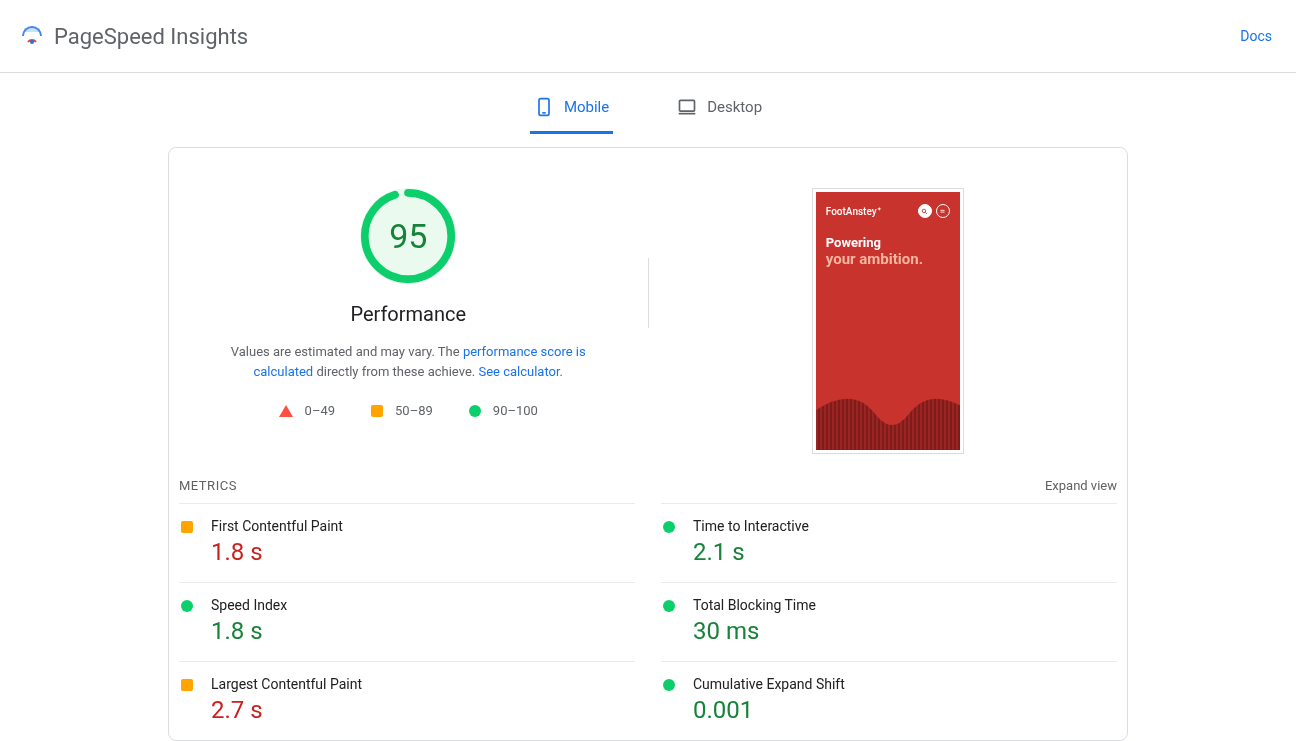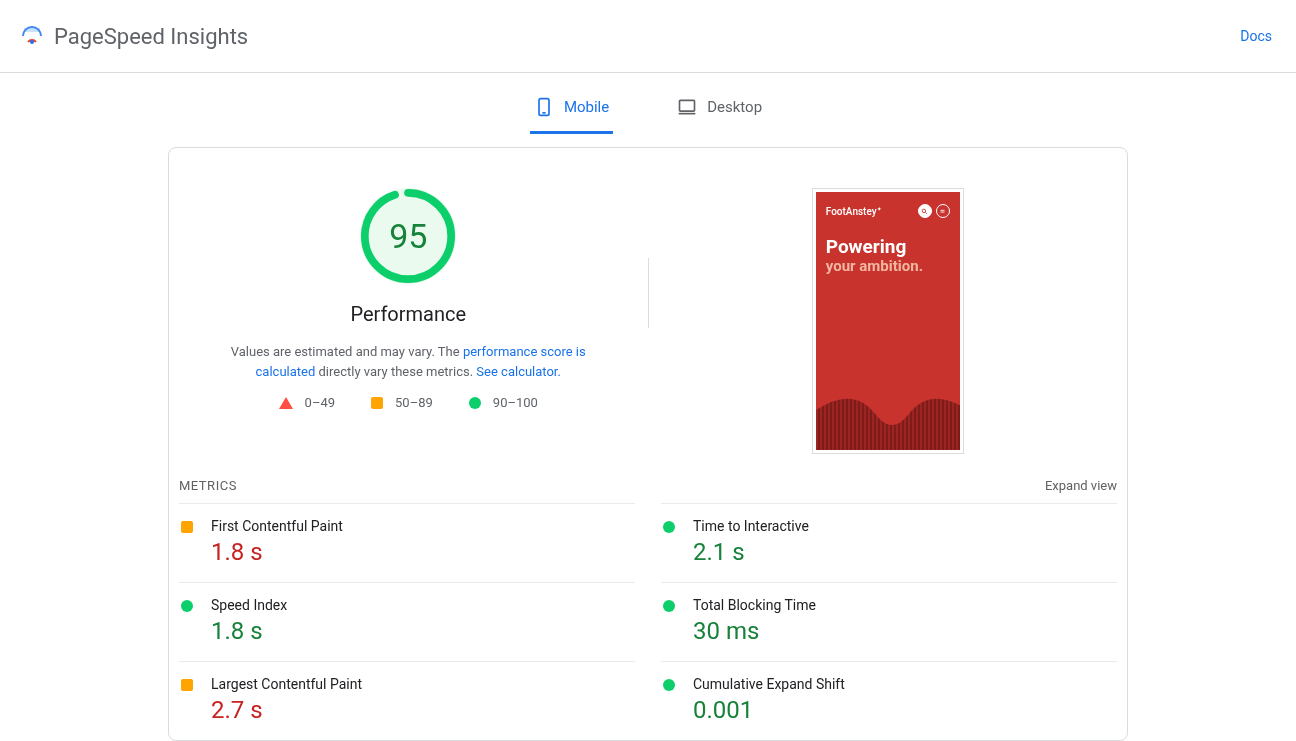--- a/index.html
+++ b/index.html
@@ -33,37 +33,37 @@
 
 .gauge-wrap { position: relative; width: 96px; height: 96px; margin-bottom: 18px; }
 .gauge-bg { position: absolute; inset: 0; border-radius: 50%; background: #eafaef; }
 .gauge-svg { position: absolute; inset: 0; transform: rotate(-90deg); }
 .gauge-score { position: absolute; inset: 0; display: flex; align-items: center; justify-content: center; font-size: 34px; color: #178239; }
 .gauge-label { font-size: 20px; color: #202124; margin-bottom: 16px; }
 .gauge-desc { font-size: 13px; color: #5f6368; text-align: center; max-width: 400px; line-height: 1.5; }
 .gauge-desc a { color: #1a73e8; text-decoration: none; }
 
 
-.legend { display: flex; gap: 36px; margin-top: 14px; align-items: center; }
+.legend { display: flex; gap: 36px; margin-top: 22px; align-items: center; }
 .legend-item { display: flex; align-items: center; gap: 12px; font-size: 13px; color: #5f6368; }
 .shape-tri { width: 0; height: 0; border-left: 7px solid transparent; border-right: 7px solid transparent; border-bottom: 12px solid #ff4e42; }
 .shape-sq { width: 12px; height: 12px; background: #ffa400; border-radius: 2px; }
 .shape-circ { width: 12px; height: 12px; background: #0cce6b; border-radius: 50%; }
 
 
 .phone { width: 152px; border: 1px solid #dadce0; padding: 3px; background: #fff; }
 .phone-screen { background: #c8332e; color: #fff; padding: 12px 10px 0; height: 258px; display: flex; flex-direction: column; position: relative; overflow: hidden; }
 .phone-top { display: flex; justify-content: space-between; align-items: center; margin-bottom: 18px; }
 .phone-brand { font-size: 10px; font-weight: 500; }
 .phone-brand sup { font-size: 6px; }
 .phone-icons { display: flex; gap: 4px; }
 .phone-iconbtn { width: 14px; height: 14px; border: 1px solid #fff; border-radius: 50%; display: flex; align-items: center; justify-content: center; }
 .phone-iconbtn.solid { background: #fff; }
 .phone-iconbtn svg { width: 7px; height: 7px; }
-.phone-h1 { font-size: 19px; font-weight: 700; line-height: 1.15; }
+.phone-h1 { font-size: 13px; font-weight: 700; line-height: 1.15; }
 .phone-h2 { font-size: 15px; font-weight: 700; color: #f2b6a0; line-height: 1.15; margin-bottom: 10px; }
 .phone-p { font-size: 7px; line-height: 1.5; color: #f5d0cd; }
 .phone-graphic { position: absolute; bottom: 0; left: 0; right: 0; height: 70px; }
 
 
 .metrics-header { display: flex; justify-content: space-between; align-items: center; padding: 0 10px 10px; color: #616161; font-size: 13px; }
 .metrics-title { letter-spacing: 0.5px; }
 .expand { color: #616161; cursor: pointer; }
 .metrics-grid { display: grid; grid-template-columns: 1fr 1fr; column-gap: 26px; padding: 0 10px; }
 .metric { border-top: 1px solid #ebebeb; padding: 14px 0 16px; display: flex; gap: 18px; }
@@ -120,21 +120,21 @@
     <div class="summary-left">
       <div class="gauge-wrap">
         <div class="gauge-bg"></div>
         <svg class="gauge-svg" viewBox="0 0 100 100">
           <circle cx="50" cy="50" r="45" fill="none" stroke="#0cce6b" stroke-width="8" stroke-dasharray="268.6 282.7" stroke-linecap="round"></circle>
         </svg>
         <div class="gauge-score">95</div>
       </div>
       <div class="gauge-label">Performance</div>
       <div class="gauge-desc">
-        <span>Values are estimated and may vary. The </span><a href="#">performance score is calculated</a><span> directly vary these metrics. </span><a href="#">See calculator.</a>
+        <span>Values are estimated and may vary. The </span><a href="#">performance score is calculated</a><span> directly from these achieve. </span><a href="#">See calculator.</a>
       </div>
       <div class="legend">
         <div class="legend-item">
           <span class="shape-tri"></span>
           <span>0–49</span>
         </div>
         <div class="legend-item">
           <span class="shape-sq"></span>
           <span>50–89</span>
         </div>

